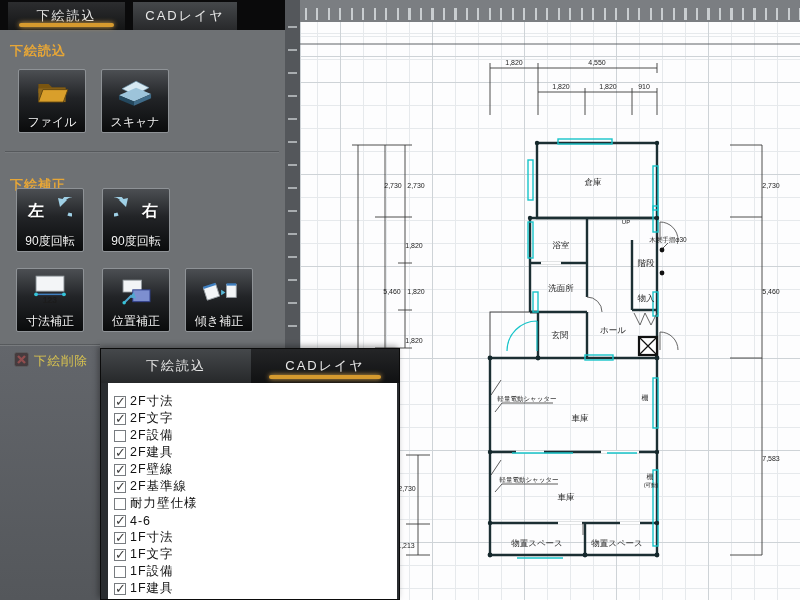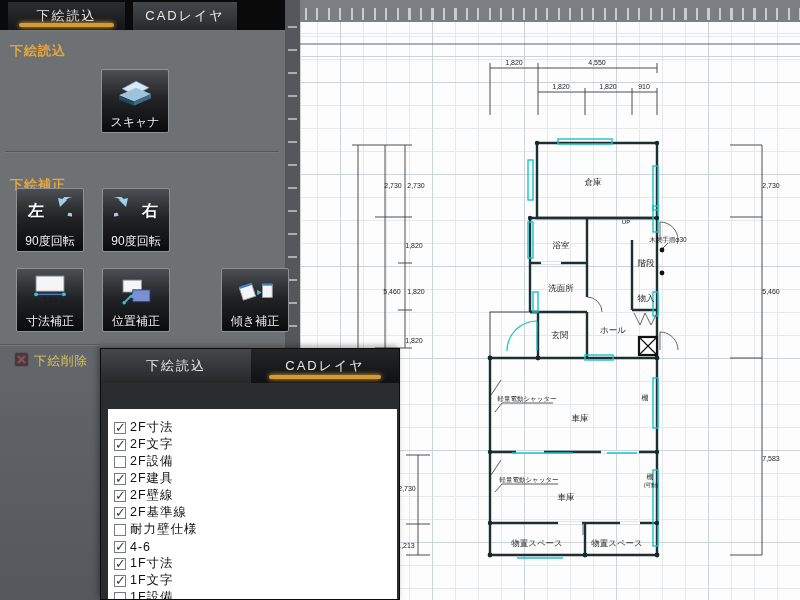--- a/index.html
+++ b/index.html
@@ -54,21 +54,21 @@
   .popup { position:absolute; left:100px; top:348px; width:300px; height:252px;
     background:#2a2d30; border:1px solid #0b0b0b; box-shadow:-2px -2px 6px rgba(0,0,0,.35); }
   .popup .ptabbar { position:absolute; left:0; top:0; right:0; height:34px; background:#101112; }
   .ptab { position:absolute; top:0; height:34px; display:flex; align-items:center; justify-content:center;
     font-size:13px; letter-spacing:2px; color:#e8e8e8; }
   .ptab.inactive { left:0; width:150px; background:linear-gradient(#45484b,#26282a); }
   .ptab.active { left:150px; width:148px; background:linear-gradient(#242527,#101112); }
   .ptab .underline { position:absolute; left:18px; right:18px; bottom:4px; height:4px; border-radius:3px;
     background:#d69a2e; box-shadow:0 0 5px #e8b050; }
   .layer-list { position:absolute; left:7px; right:2px; top:34px; bottom:0; background:#fff;
-    overflow:hidden; padding:10px 0 0 6px;margin-top:26px; }
+    overflow:hidden; padding:10px 0 0 6px; }
   .layer-row { display:flex; align-items:center; height:17px; }
   .cb { width:12px; height:12px; border:1px solid #787c80; background:#fff; margin-right:4px;
     position:relative; flex:0 0 12px; }
   .cb.checked::after { content:"✓"; position:absolute; left:0; top:-3px; font-size:13px; color:#3d3d3d; }
   .layer-row .llbl { font-size:12.5px; color:#111; letter-spacing:1px; white-space:nowrap; }
 </style>
 </head>
 <body>
 
 <div class="stage">
@@ -209,20 +209,30 @@
         <span>下絵読込</span>
         <div class="underline"></div>
       </div>
       <div class="tab inactive" style="left:133px;width:104px;">
         <span>CADレイヤ</span>
       </div>
     </div>
 
     <div class="sec-title" style="left:10px;top:42px;">下絵読込</div>
 
+    <div class="tool-btn" style="left:18px;top:69px;">
+      <div class="icn">
+        <svg width="34" height="28" viewBox="0 0 30 24">
+          <path d="M3,4 h9 l3,3 h12 v5 h-24 z" fill="#7a5510"></path>
+          <rect x="3" y="8" width="24" height="12" fill="#8f671a"></rect>
+          <polygon points="7,9 29,9 25,20 3,20" fill="#d99f2b" stroke="#5e430e" stroke-width="0.8"></polygon>
+        </svg>
+      </div>
+      <div class="lbl">ファイル</div>
+    </div>
 
     <div class="tool-btn" style="left:101px;top:69px;">
       <div class="icn">
         <svg width="36" height="30" viewBox="0 0 32 28">
           <polygon points="4,10 17,3 29,9 16,16" fill="#d7e9f2" stroke="#6f98b0" stroke-width="0.6"></polygon>
           <polygon points="1,16 17,9 31,15 15,22" fill="#9dc4da"></polygon>
           <polygon points="1,16 15,22 15,26 1,20" fill="#24485e"></polygon>
           <polygon points="15,22 31,15 31,19 15,26" fill="#3f6b88"></polygon>
         </svg>
       </div>
@@ -281,21 +291,21 @@
           <rect x="4" y="2" width="17" height="11" fill="#f3f5f7" stroke="#9aa1a6" stroke-width="0.8"></rect>
           <rect x="13" y="11" width="16" height="11" fill="#7d8fd0" stroke="#2f3f8a" stroke-width="0.9"></rect>
           <line x1="5" y1="23" x2="12" y2="16" stroke="#52a8d0" stroke-width="1.8"></line>
           <polygon points="14,13 16,19 10,18" fill="#52a8d0"></polygon>
           <circle cx="5" cy="23" r="1.6" fill="#35c4d8"></circle>
         </svg>
       </div>
       <div class="lbl">位置補正</div>
     </div>
 
-    <div class="tool-btn" style="left:185px;top:268px;margin-left:36px;">
+    <div class="tool-btn" style="left:185px;top:268px;">
       <div class="icn">
         <svg width="38" height="28" viewBox="0 0 34 26">
           <g transform="rotate(-18 10 13)">
             <rect x="4" y="7" width="12" height="12" fill="#f3f5f7" stroke="#9aa1a6" stroke-width="0.8"></rect>
             <line x1="4" y1="7" x2="16" y2="7" stroke="#3f7fc0" stroke-width="2.2"></line>
           </g>
           <polygon points="19,11 23,13.5 19,16" fill="#57b8d8"></polygon>
           <rect x="24" y="6" width="9" height="12" fill="#f3f5f7" stroke="#9aa1a6" stroke-width="0.8"></rect>
           <line x1="24" y1="6" x2="33" y2="6" stroke="#3f7fc0" stroke-width="2.2"></line>
         </svg>

